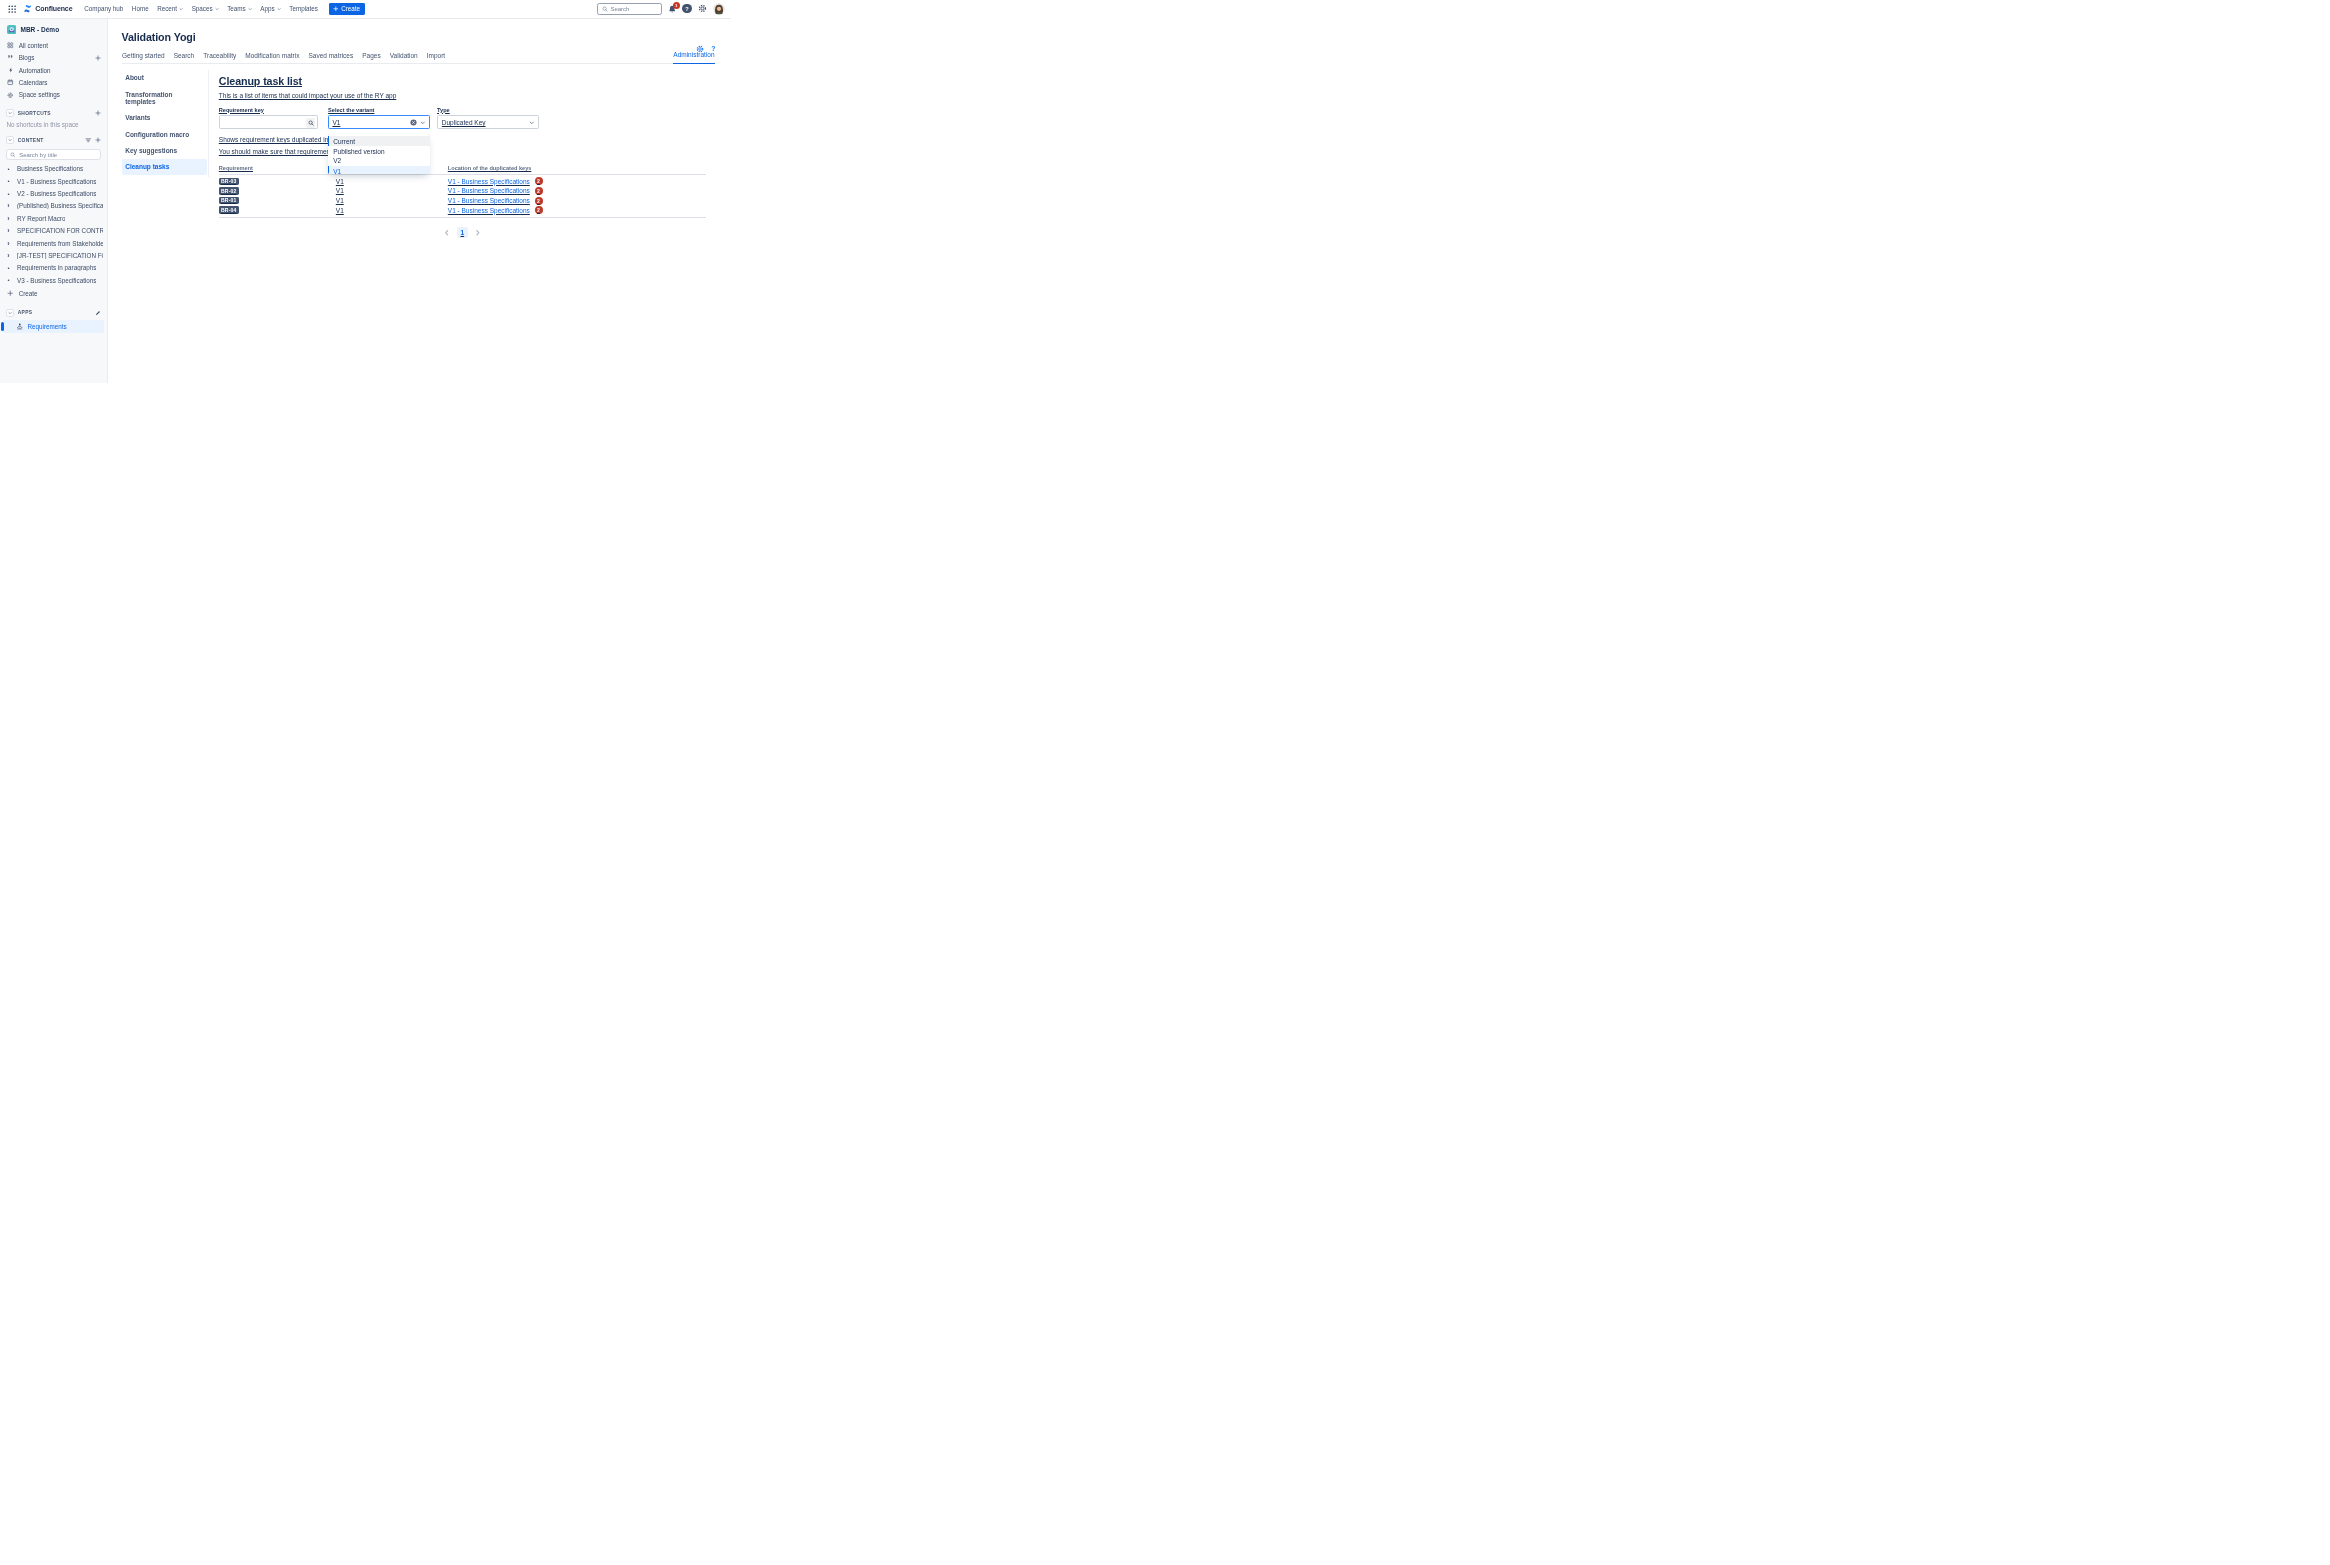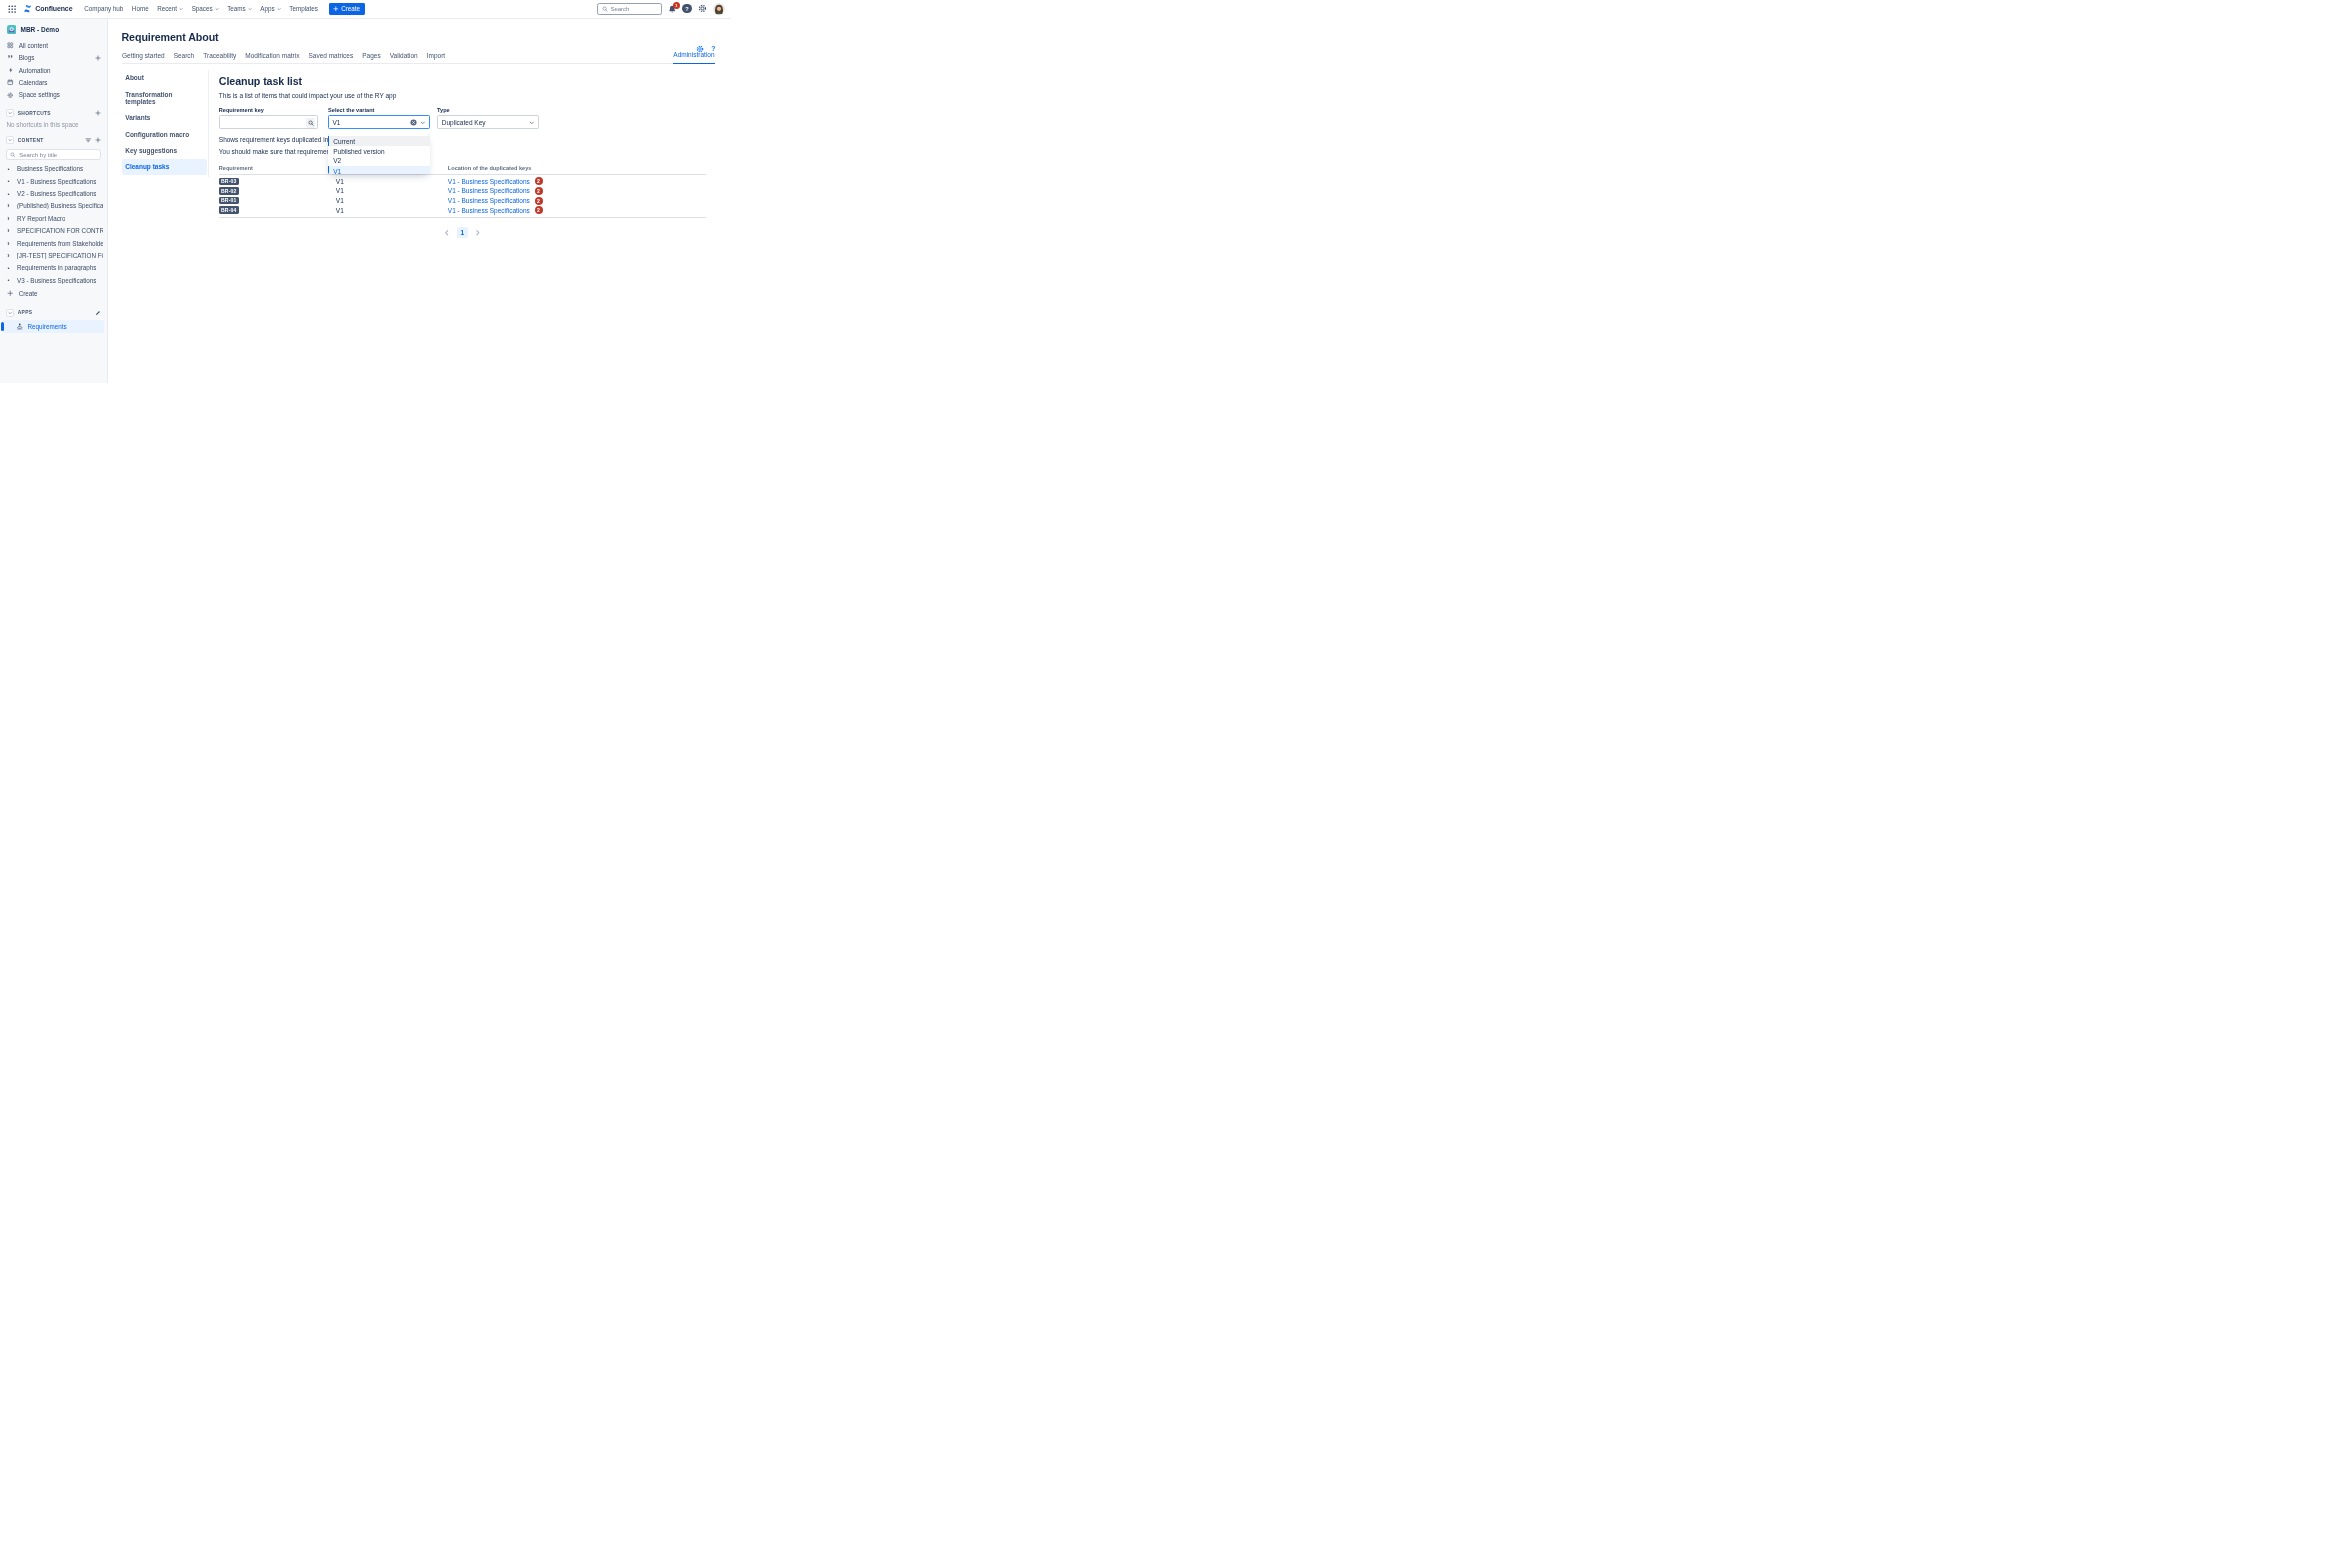--- a/index.html
+++ b/index.html
@@ -78,21 +78,21 @@
   .tab{ background:none;border:none;cursor:pointer;font-family:inherit; font-size:6.5px; color:#44546F; padding:0 0.5px 4.2px; margin-right:8px; white-space:nowrap; }
   .tab.active{ color:#0C66E4; font-weight:500; border-bottom:1.4px solid #0C66E4; margin-bottom:-0.9px; margin-right:0; }
   .tab-spacer{ flex:1; }
 
   .admin-row{ display:flex; margin-top:6px; }
   .subnav{ width:87px; min-width:87px; border-right:0.9px solid #EDEFF2; padding-right:0.5px; height:107px; }
   .subnav-item{ display:block; width:100%; text-align:left; background:none;border:none;cursor:pointer;font-family:inherit;
     font-size:6.5px; font-weight:600; color:#44546F; padding:4.7px 3.7px; border-radius:1.9px; }
   .subnav-item.active{ background:#E9F2FF; color:#0C66E4; }
 
-  .content{ flex:1; padding-left:10.3px; position:relative; }
+  .content{ flex:1; padding-left:10.3px; position:relative;text-decoration:underline; }
   .content h2{ font-size:10.7px; font-weight:600; color:#172B4D; margin-top:5.6px; letter-spacing:-0.1px; }
   .intro{ margin-top:4.7px; font-size:6.5px; color:#172B4D; }
   .form-row{ display:flex; margin-top:7.5px; }
   .field{ display:flex; flex-direction:column; }
   .field label{ font-size:5.6px; font-weight:600; color:#172B4D; margin-bottom:2.8px; }
   .f-reqkey{ width:99px; margin-right:10.3px; }
   .f-variant{ width:102px; margin-right:7px; }
   .f-type{ width:102px; }
   .control-wrap{ position:relative; }
   .text-input{ position:relative; height:14px; background:#fff; border:0.5px solid #CDD3DC; border-radius:1.4px; display:flex; align-items:center; }
@@ -441,21 +441,21 @@
               <path d="M8 10.3c2 0 3.9.6 5 1.5H3c1.1-.9 3-1.5 5-1.5z" fill="#42526E"></path>
               <path d="M2.4 12.8c1.9-1.2 9.3-1.2 11.2 0 .6.4.4 1.1-.4 1.1H2.8c-.8 0-1-.7-.4-1.1z" fill="#8A95A8"></path>
             </svg>
           </span>
         <span>Requirements</span>
       </div>
     </div>
   </aside>
 
   <main class="main">
-    <h1 class="page-title">Requirement About</h1>
+    <h1 class="page-title">Validation Yogi</h1>
 
     <div class="page-actions">
       <button class="iconbtn" style="padding:0;color:#1D7AFC;">
         <svg width="8" height="8" viewBox="0 0 16 16">
             <circle cx="8" cy="8" r="5.4" fill="none" stroke="currentColor" stroke-width="2.4" stroke-dasharray="2.4 2.0"></circle>
             <circle cx="8" cy="8" r="2.6" fill="none" stroke="currentColor" stroke-width="1.7"></circle>
           </svg>
       </button>
       <button class="qmark">?</button>
     </div>

